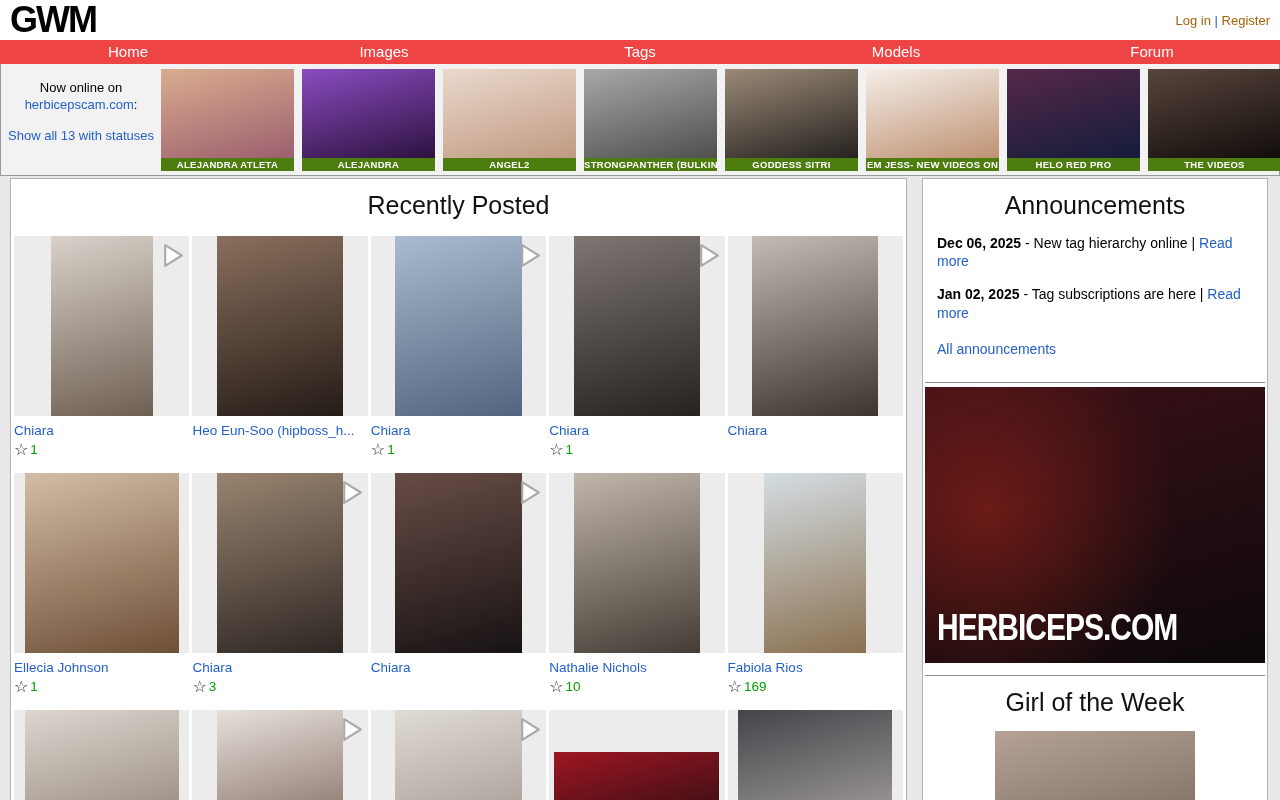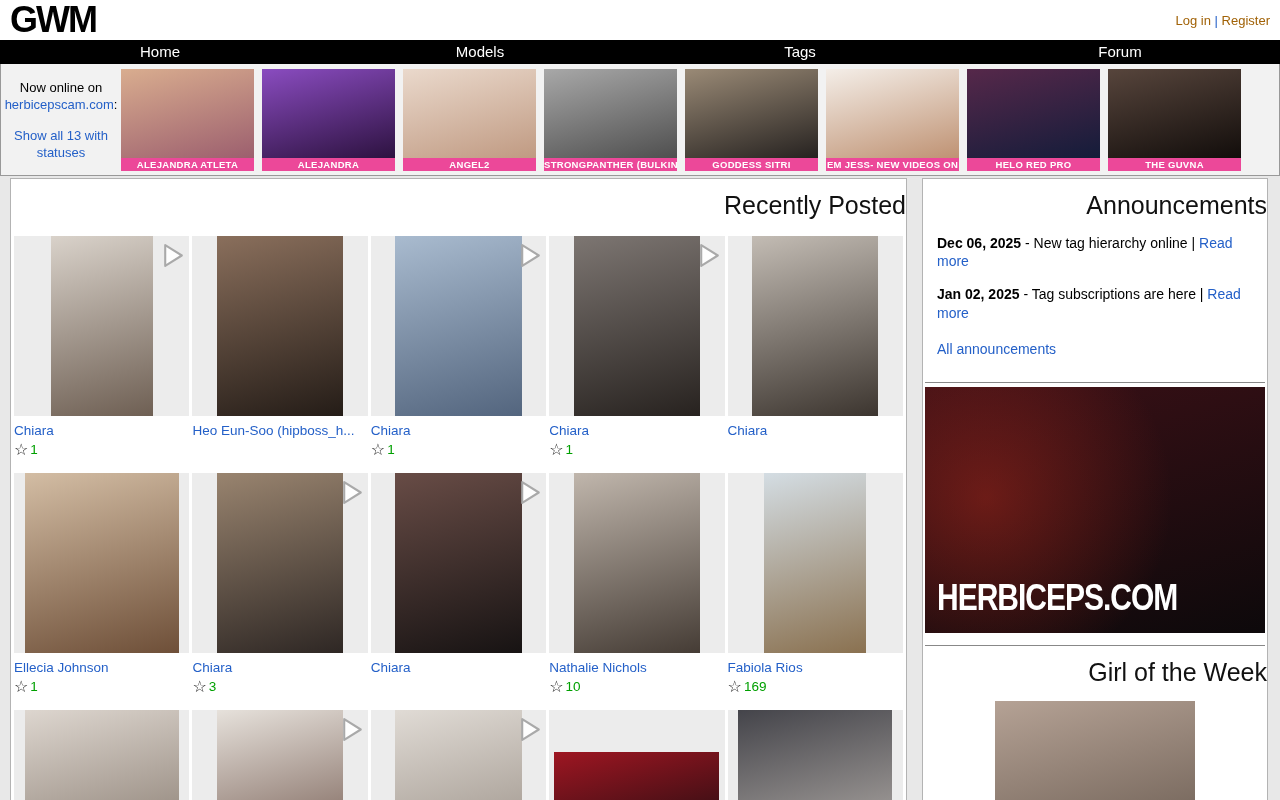--- a/index.html
+++ b/index.html
@@ -6,37 +6,37 @@
   html,body{width:1280px;height:800px;overflow:hidden}
   body{background:#e8e8e8;font-family:"Liberation Sans",sans-serif;position:relative}
 
   
   .header{height:40px;background:#fff;display:flex;justify-content:space-between;align-items:center;padding:0 10px}
   .logo{font-size:36px;font-weight:800;letter-spacing:-2px;line-height:.9;color:#000;cursor:pointer}
   .auth{font-size:13px;color:#2460c8}
   .auth a{color:#a16207;text-decoration:none;cursor:pointer}
 
   
-  .nav{height:24px;background:#000000;display:flex}
+  .nav{height:24px;background:#ef4444;display:flex}
   .nav a{flex:1;color:#fff;font-size:15px;text-align:center;line-height:24px;text-decoration:none;cursor:pointer}
 
   
   .strip{height:112px;background:#f2f2f2;border:1px solid #999;border-top:none;display:flex;padding-top:4px}
-  .strip-info{width:120px;flex:none;text-align:center;font-size:13px;padding-top:12px;line-height:1.3;color:#000}
+  .strip-info{width:160px;flex:none;text-align:center;font-size:13px;padding-top:12px;line-height:1.3;color:#000}
   .strip-info a{color:#2460c8;text-decoration:none;cursor:pointer}
   .show-all{display:inline-block;margin-top:14px}
   .strip-cards{display:flex;gap:8px;margin-top:1px}
   .scard{width:133px;flex:none;cursor:pointer}
   .scard .sph{height:89px;background:#999}
-  .scard .lbl{height:13px;background:#ec4899;color:#fff;font-size:9.5px;font-weight:700;text-align:center;line-height:13px;white-space:nowrap;overflow:hidden;letter-spacing:.3px}
+  .scard .lbl{height:13px;background:#4d7c0f;color:#fff;font-size:9.5px;font-weight:700;text-align:center;line-height:13px;white-space:nowrap;overflow:hidden;letter-spacing:.3px}
 
   
   .main-box{position:absolute;left:10px;top:178px;width:897px;height:1100px;background:#fff;border:1px solid #b3b3b3}
   .side-box{position:absolute;left:922px;top:178px;width:346px;height:1100px;background:#fff;border:1px solid #b3b3b3}
-  h2{font-weight:400;font-size:25px;text-align:right;color:#111}
+  h2{font-weight:400;font-size:25px;text-align:center;color:#111}
   .main-box h2{margin:12px 0 16px}
   .side-box h2{margin:12px 0 14px}
 
   
   .grid{display:grid;grid-template-columns:repeat(5,1fr);column-gap:3px;row-gap:14px;padding:0 3px}
   .card{}
   .thumb{height:180px;background:#ececec;position:relative;display:flex;justify-content:center;cursor:pointer}
   .ph{height:100%;flex:none;background:#999}
   .ph.n{width:58%}.ph.m{width:72%}.ph.w{width:88%}
   .ph.land{width:94%;height:53%;margin:auto}
@@ -48,41 +48,42 @@
   .count{color:#00a000;margin-left:2px}
 
   
   .ann{padding:0 14px;font-size:14px;line-height:1.3;color:#000}
   .ann-item{margin-bottom:15px}
   .ann b{font-weight:700}
   .ann a{color:#2460c8;text-decoration:none;cursor:pointer}
   .all-link{display:inline-block;margin:4px 14px 0;font-size:14px;color:#2460c8;text-decoration:none;cursor:pointer}
   .side-hr{border:none;border-top:1px solid #888;margin:24px 2px 4px}
   .side-hr2{border:none;border-top:1px solid #888;margin:12px 2px 0}
-  .banner{display:block;width:340px;height:246px;margin:1px auto 0;position:relative;cursor:pointer;background:#222}
+  .banner{display:block;width:340px;height:276px;margin:1px auto 0;position:relative;cursor:pointer;background:#222}
   .banner::after{content:"";position:absolute;inset:0;background:radial-gradient(circle at 18% 45%,rgba(190,45,30,.45),transparent 60%)}
   .banner-txt{position:absolute;left:12px;bottom:14px;color:#fff;font-size:30px;font-weight:700;letter-spacing:-1px;transform:scaleY(1.25);transform-origin:left bottom;z-index:2}
   .gotw-img{width:200px;height:260px;margin:2px auto 0;background:#998;cursor:pointer}
 </style>
 </head>
 <body>
 
 <div class="header">
   <div class="logo">GWM</div>
   <div class="auth">
     <a>Log in</a>
     <span>|</span>
     <a>Register</a>
   </div>
 </div>
 
 <div class="nav">
   <a>Home</a>
+  <a>Images</a>
+  <a>Tags</a>
   <a>Models</a>
-  <a>Tags</a>
   <a>Forum</a>
 </div>
 
 <div class="strip">
   <div class="strip-info">
     <span>Now online on</span><br>
     <a>herbicepscam.com</a><span>:</span><br>
     <a class="show-all">Show all 13 with statuses</a>
   </div>
   <div class="strip-cards">
@@ -109,21 +110,21 @@
     <div class="scard">
         <div class="sph" style="background: linear-gradient(165deg, rgb(244, 238, 232), rgb(191, 146, 115));"></div>
         <div class="lbl">EM JESS- NEW VIDEOS ON</div>
       </div>
     <div class="scard">
         <div class="sph" style="background: linear-gradient(165deg, rgb(86, 40, 74), rgb(20, 28, 58));"></div>
         <div class="lbl">HELO RED PRO</div>
       </div>
     <div class="scard">
         <div class="sph" style="background: linear-gradient(165deg, rgb(87, 69, 60), rgb(18, 13, 11));"></div>
-        <div class="lbl">THE GUVNA</div>
+        <div class="lbl">THE VIDEOS</div>
       </div>
   </div>
 </div>
 
 <div class="main-box">
   <h2>Recently Posted</h2>
   <div class="grid">
 
     <div class="card">
       <div class="thumb">

